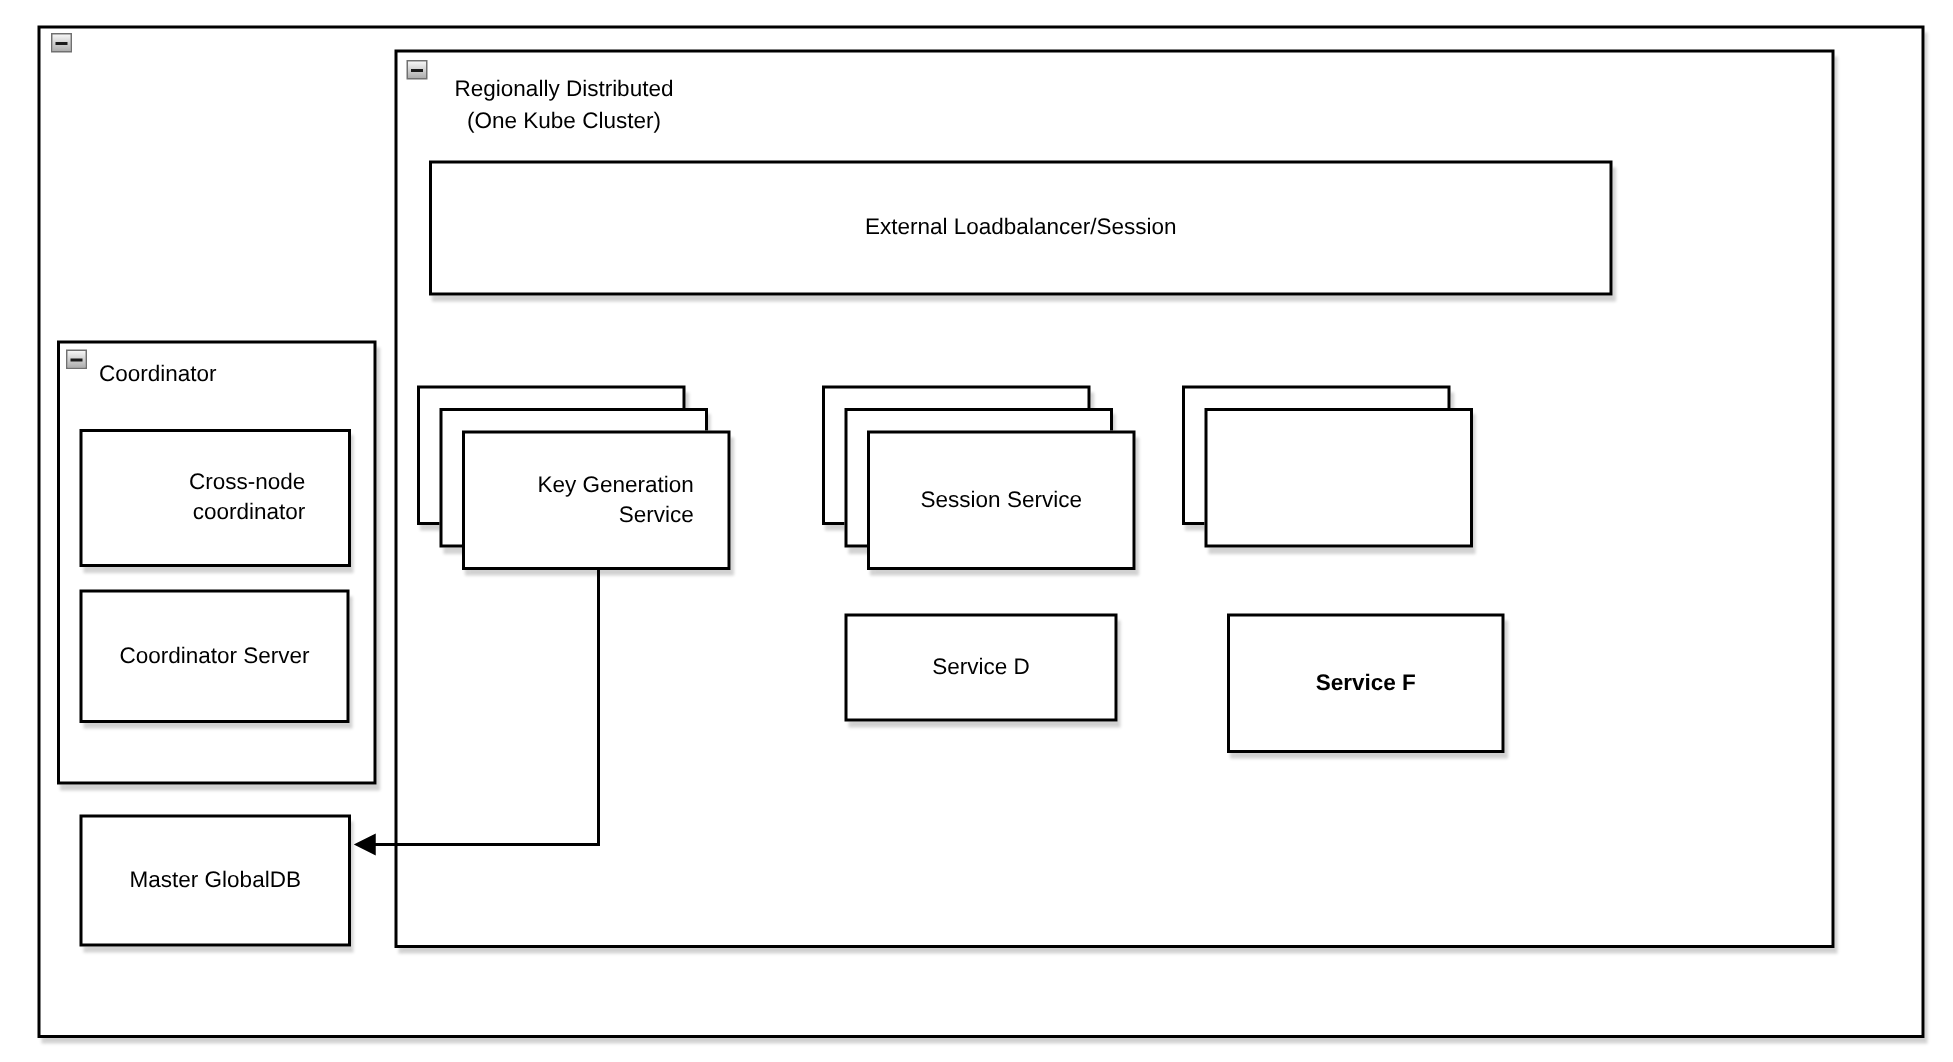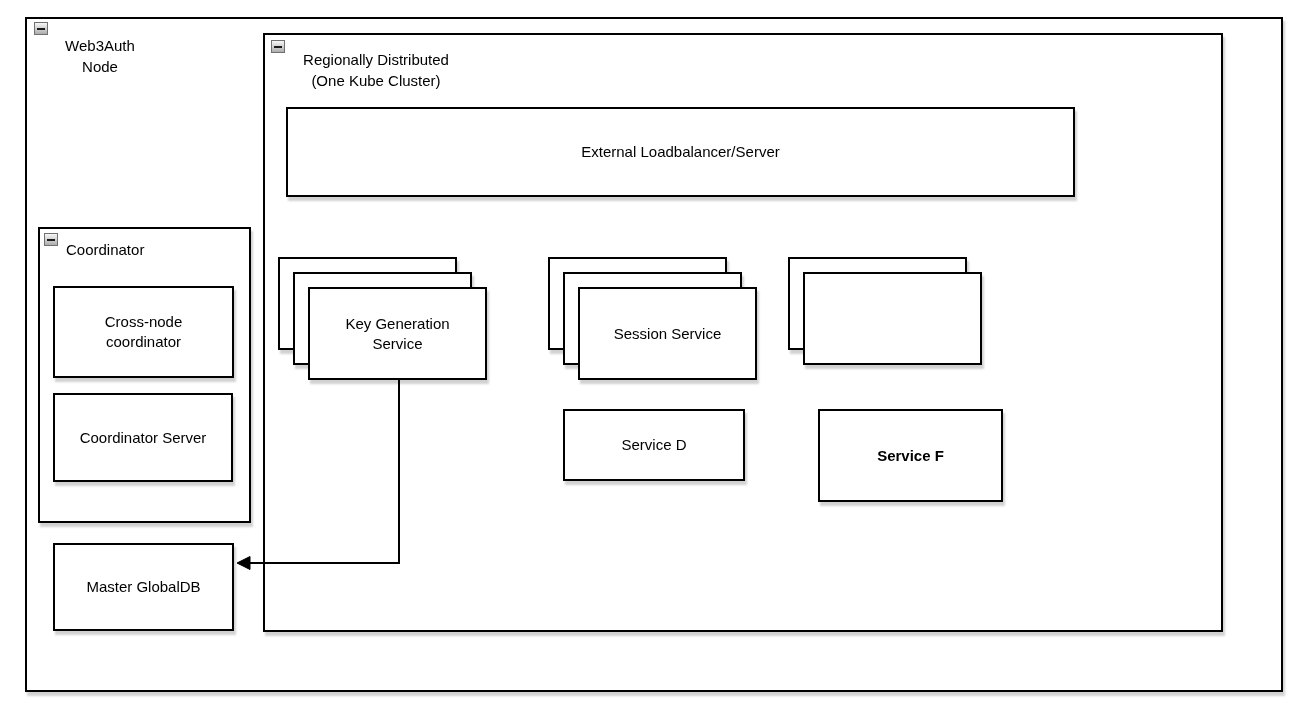--- a/index.html
+++ b/index.html
@@ -60,44 +60,42 @@
     width: 179px;
     height: 93px;
   }
   .edge-layer {
     position: absolute;
     left: 0;
     top: 0;
     pointer-events: none;
     z-index: 50;
   }
-  .label-narrow { display: inline-block; }
+  .label-narrow { display: inline-block; text-align: right; }
 </style>
 </head>
 <body>
 
 <div class="canvas">
 
   <div class="shape container shadowed" style="left:25px; top:17px; width:1258px; height:675px;">
     <div class="collapse-btn" style="left:7px; top:3px;">
       <span class="minus-bar"></span>
     </div>
-    <div class="container-label center-label" style="left:18px; top:16px; width:110px;">Web3Auth
-Node</div>
   </div>
 
   <div class="shape container shadowed" style="left:263px; top:33px; width:960px; height:599px;">
     <div class="collapse-btn">
       <span class="minus-bar"></span>
     </div>
     <div class="container-label center-label" style="left:26px; top:14px; width:170px;">Regionally Distributed
 (One Kube Cluster)</div>
 
     <div class="shape box shadowed" style="left:21px; top:72px; width:789px; height:90px;">
-      <span>External Loadbalancer/Server</span>
+      <span>External Loadbalancer/Session</span>
     </div>
 
     <div class="stack" style="left:13px; top:222px; width:179px; height:123px;">
       <div class="shape layer shadowed" style="left:0; top:0;"></div>
       <div class="shape layer shadowed" style="left:15px; top:15px;"></div>
       <div class="shape layer box shadowed" style="left:30px; top:30px;">
         <span class="label-narrow" style="width:130px;">Key Generation Service</span>
       </div>
     </div>
 

